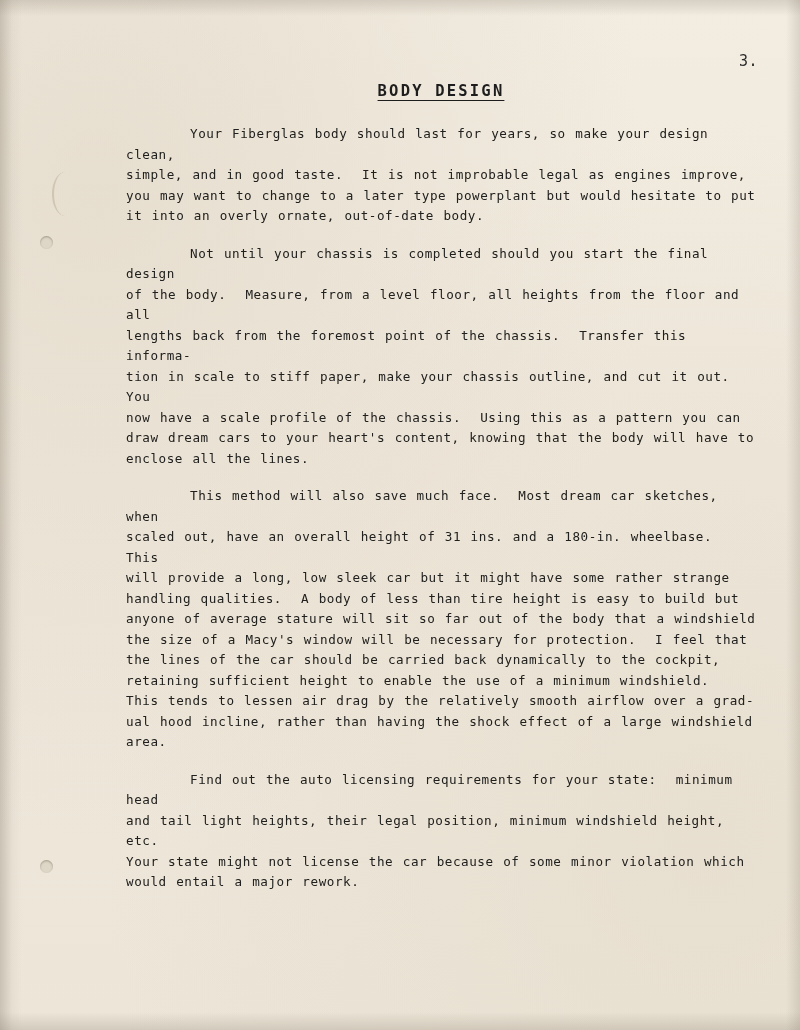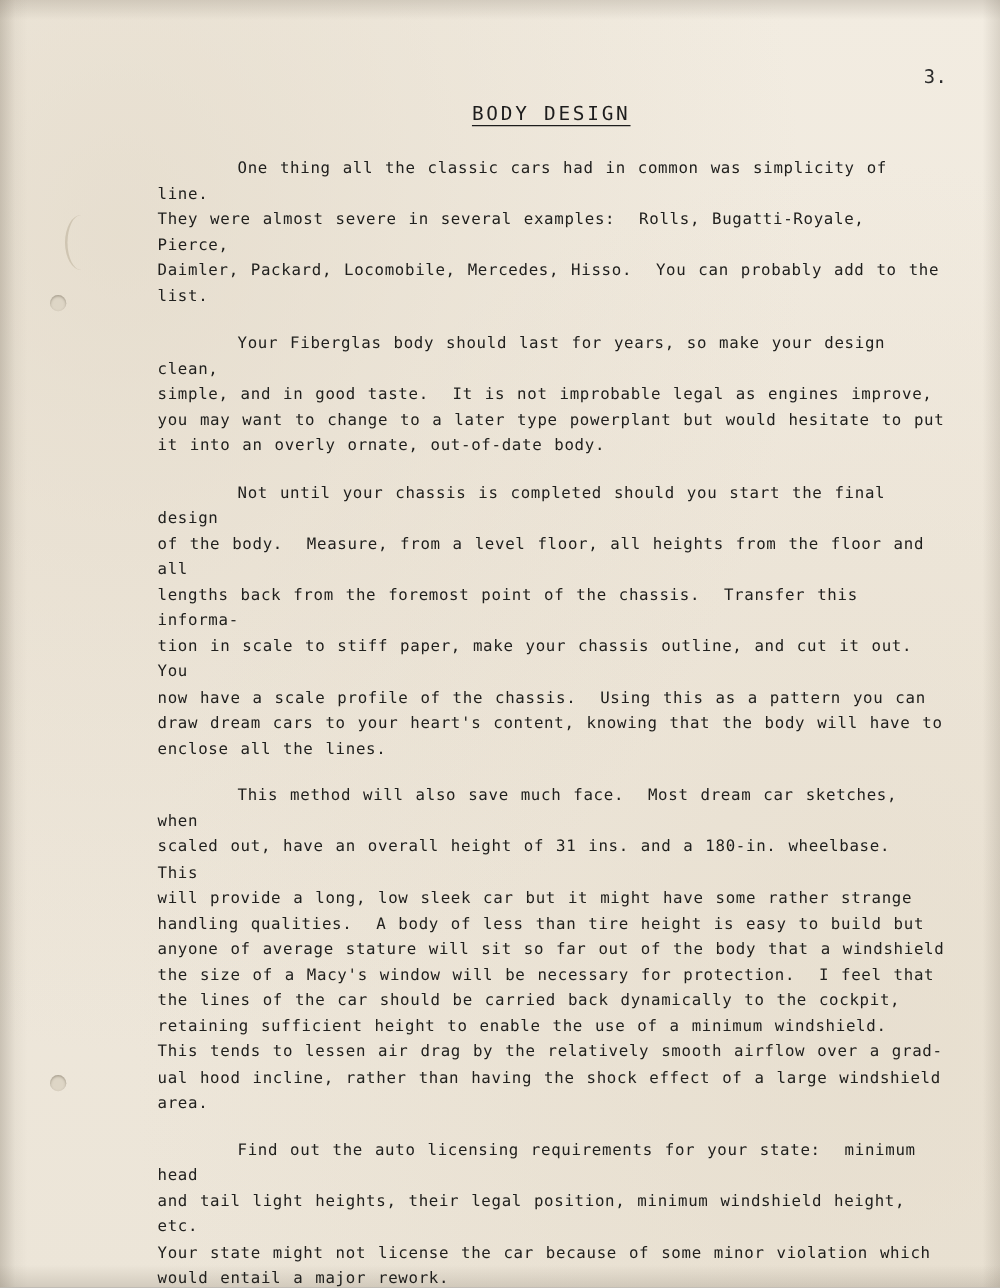--- a/index.html
+++ b/index.html
@@ -84,21 +84,21 @@
 
   .content {
     position: absolute;
     left: 126px;
     top: 82px;
     width: 630px;
   }
 
   h1.doc-heading, h2.section-heading {
     font-size: 15.5px;
-    font-weight: normal;
+    font-weight: bold;
     letter-spacing: 2.2px;
     color: #1d1d1d;
     text-align: center;
     margin: 0;
     padding: 0;
     text-decoration: underline;
     text-underline-offset: 4px;
   }
   h1.doc-heading { margin-bottom: 24px; }
 
@@ -126,24 +126,20 @@
   <div class="arc"></div>
   <div class="hole h1"></div>
   <div class="hole h2"></div>
 
   <div class="page-number">3.</div>
 
   <div class="content">
 
     <h1 class="doc-heading">BODY DESIGN</h1>
 
-    <p class="para">One thing all the classic cars had in common was simplicity of line.
-They were almost severe in several examples:  Rolls, Bugatti-Royale, Pierce,
-Daimler, Packard, Locomobile, Mercedes, Hisso.  You can probably add to the
-list.</p>
     <p class="para">Your Fiberglas body should last for years, so make your design clean,
 simple, and in good taste.  It is not improbable legal as engines improve,
 you may want to change to a later type powerplant but would hesitate to put
 it into an overly ornate, out-of-date body.</p>
     <p class="para">Not until your chassis is completed should you start the final design
 of the body.  Measure, from a level floor, all heights from the floor and all
 lengths back from the foremost point of the chassis.  Transfer this informa-
 tion in scale to stiff paper, make your chassis outline, and cut it out.  You
 now have a scale profile of the chassis.  Using this as a pattern you can
 draw dream cars to your heart's content, knowing that the body will have to

